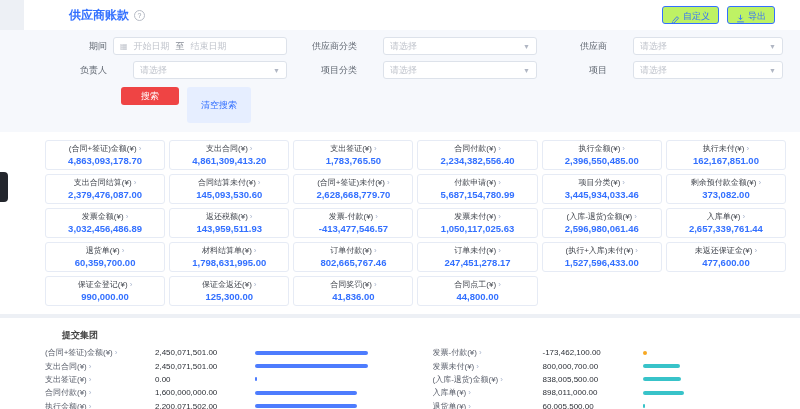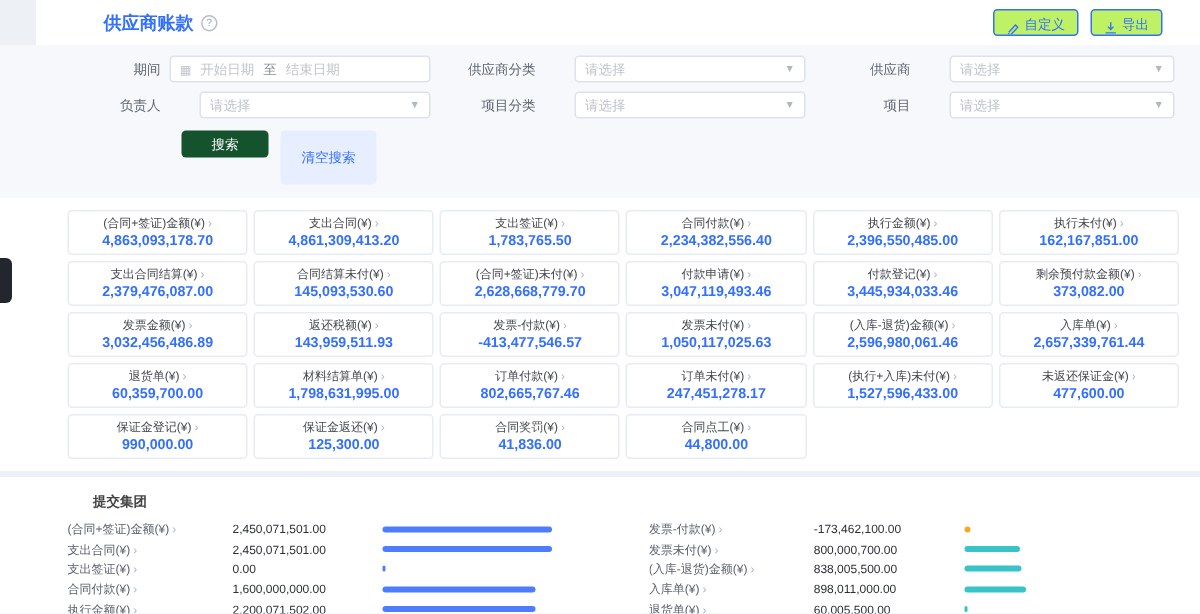--- a/index.html
+++ b/index.html
@@ -50,21 +50,21 @@
     padding: 0 6px; font-size: 9px; cursor: pointer;
   }
   .ph { color: #c0c4cc; }
   .date-range { gap: 6px; }
   .date-range .sep { color: #8a8f99; }
   .cal-icon { color: #c0c4cc; font-size: 8px; }
   .select { justify-content: space-between; margin-left: 20px; }
   .caret { color: #b0b6c3; font-size: 7px; }
   .filter-actions { margin: 8px 0 0 76px; display: flex; gap: 8px; }
   .btn-primary {
-    width: 58px; height: 18px; background: #14532d; color: #fff; border: none;
+    width: 58px; height: 18px; background: #ef4444; color: #fff; border: none;
     border-radius: 3px; font-size: 9px; cursor: pointer; font-family: Liberation Sans, sans-serif;
   }
   .btn-soft {
     width: 64px; height: 36px; background: #e6eeff; color: #3370ff; border: none;
     border-radius: 3px; font-size: 9px; cursor: pointer; font-family: inherit;
   }
   
   .cards {
     background: #fff; padding: 8px 14px 8px 45px;
     display: grid; grid-template-columns: repeat(6, 1fr); gap: 4px;
@@ -262,26 +262,26 @@
       <span class="chev">›</span>
     </div>
     <div class="card-value">2,628,668,779.70</div>
   </div>
 
   <div class="card">
     <div class="card-label">
       <span class="t">付款申请(¥)</span>
       <span class="chev">›</span>
     </div>
-    <div class="card-value">3,047,119,493.46</div>
-  </div>
-
-  <div class="card">
-    <div class="card-label">
-      <span class="t">付款登记(¥)</span>
+    <div class="card-value">5,687,154,780.99</div>
+  </div>
+
+  <div class="card">
+    <div class="card-label">
+      <span class="t">项目分类(¥)</span>
       <span class="chev">›</span>
     </div>
     <div class="card-value">3,445,934,033.46</div>
   </div>
 
   <div class="card">
     <div class="card-label">
       <span class="t">剩余预付款金额(¥)</span>
       <span class="chev">›</span>
     </div>

